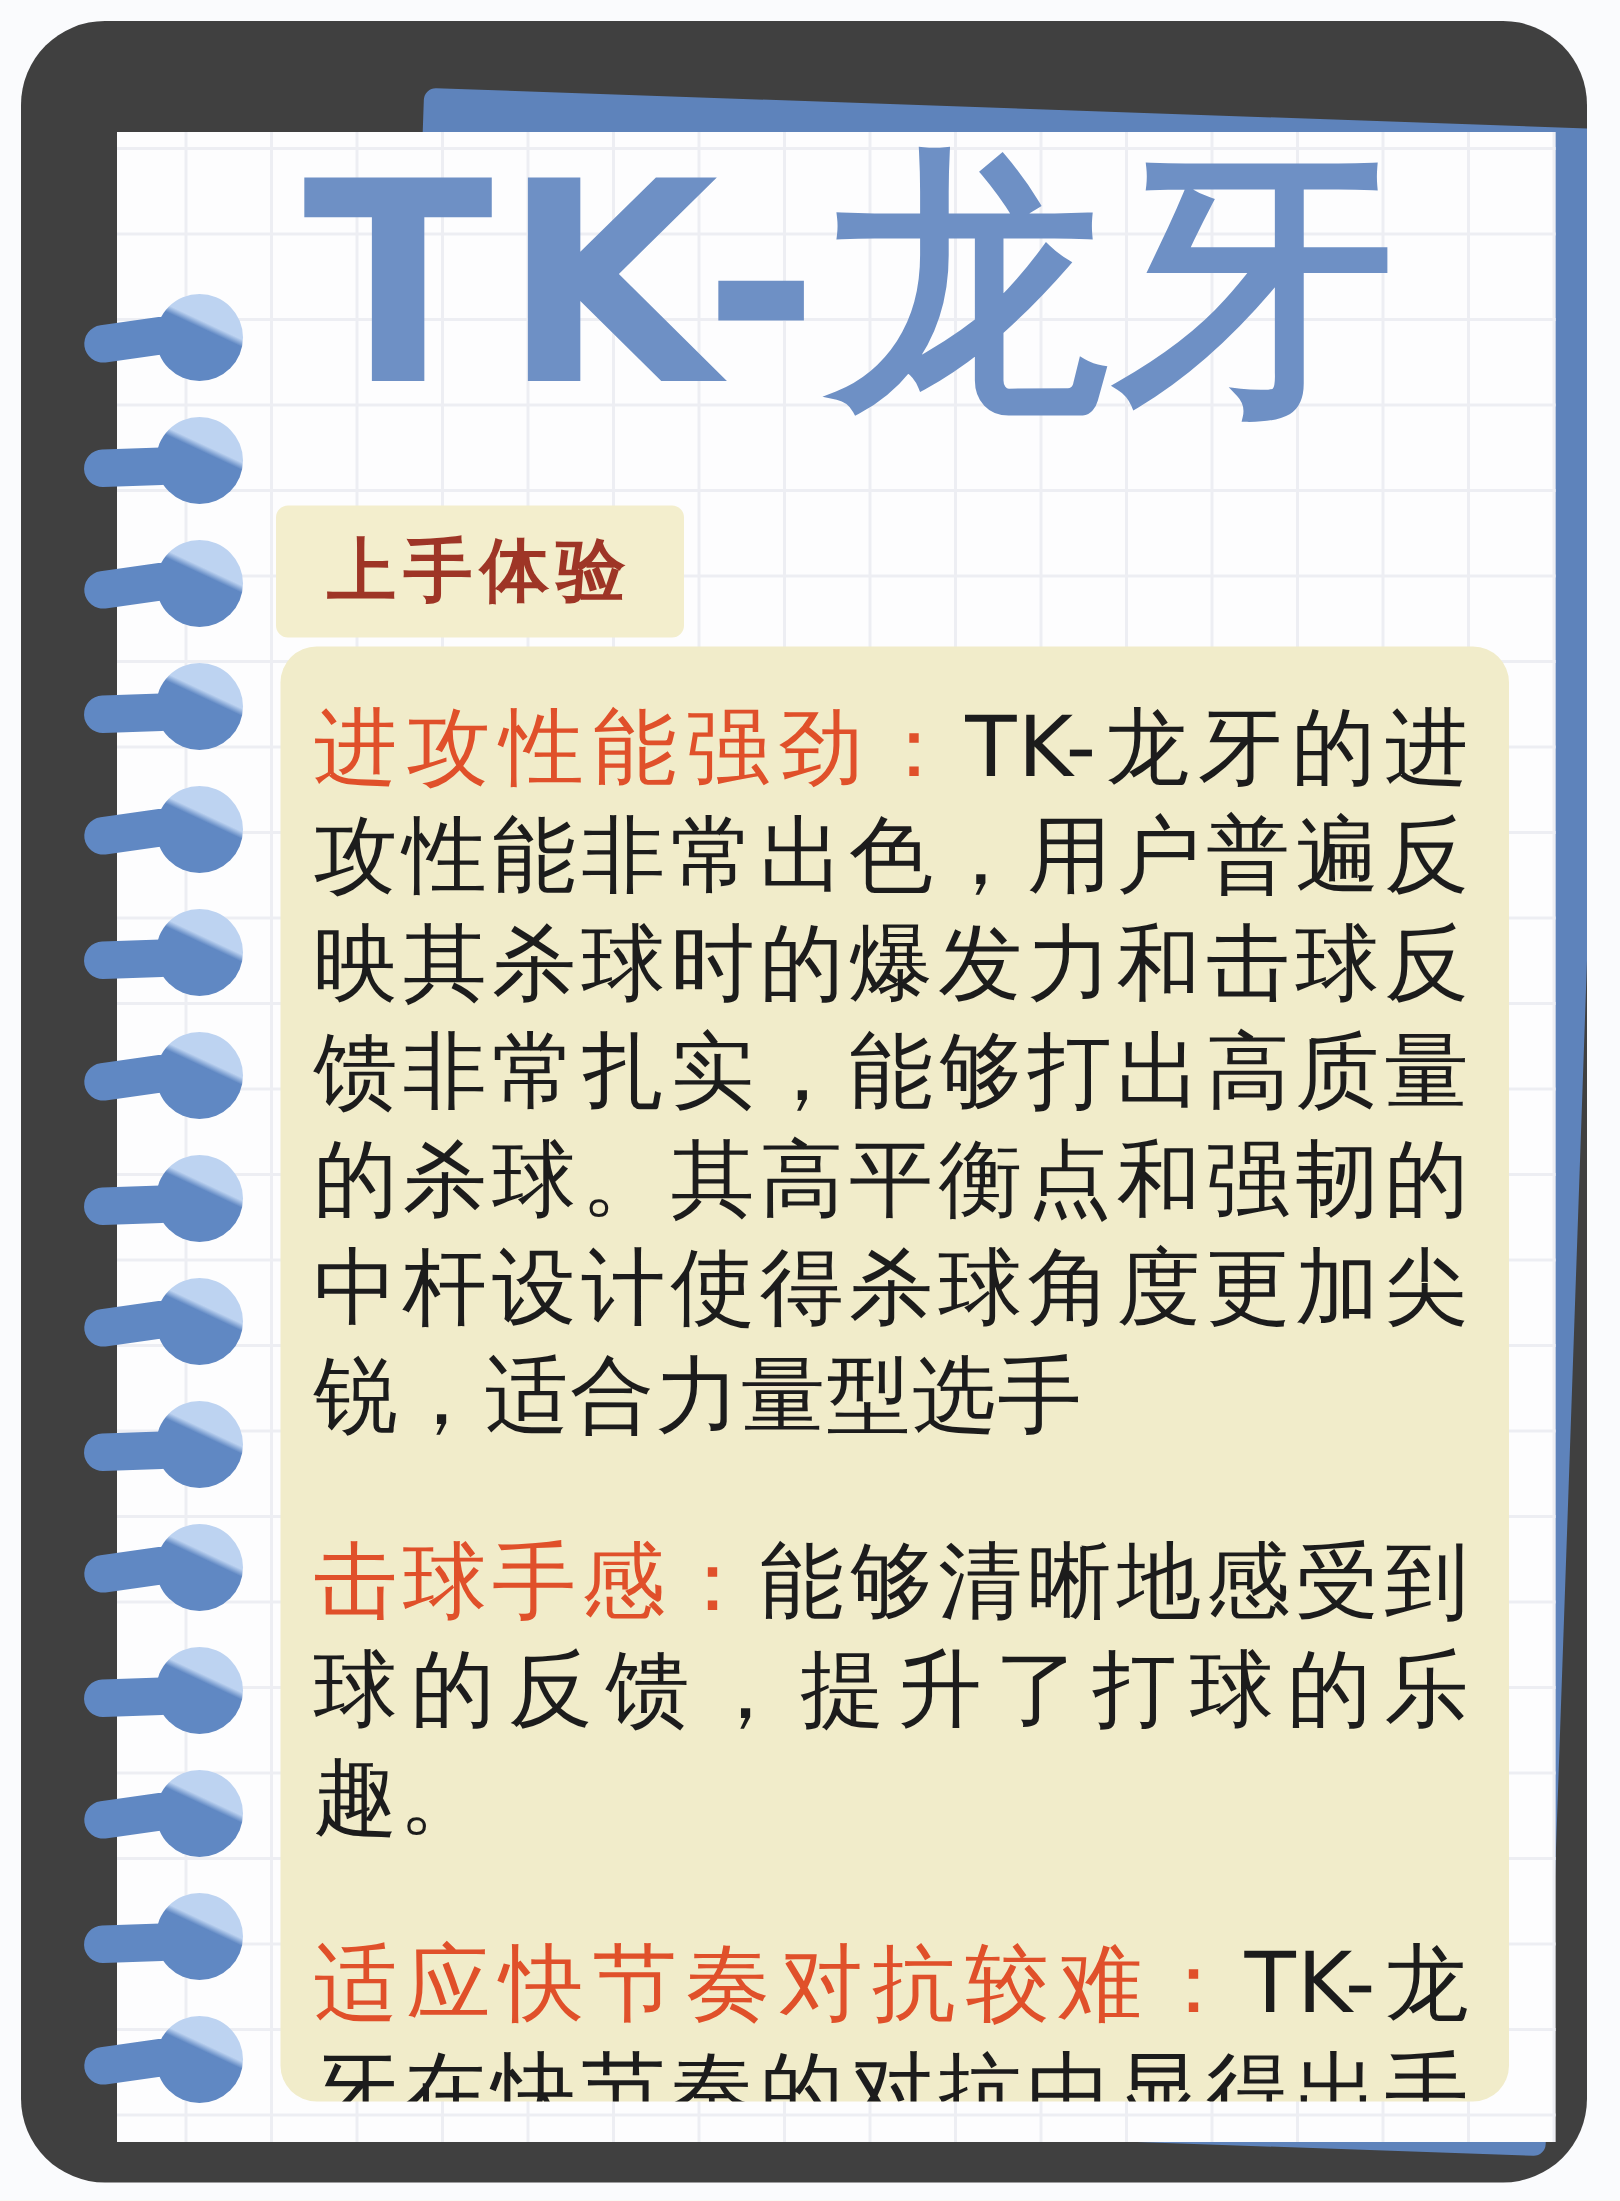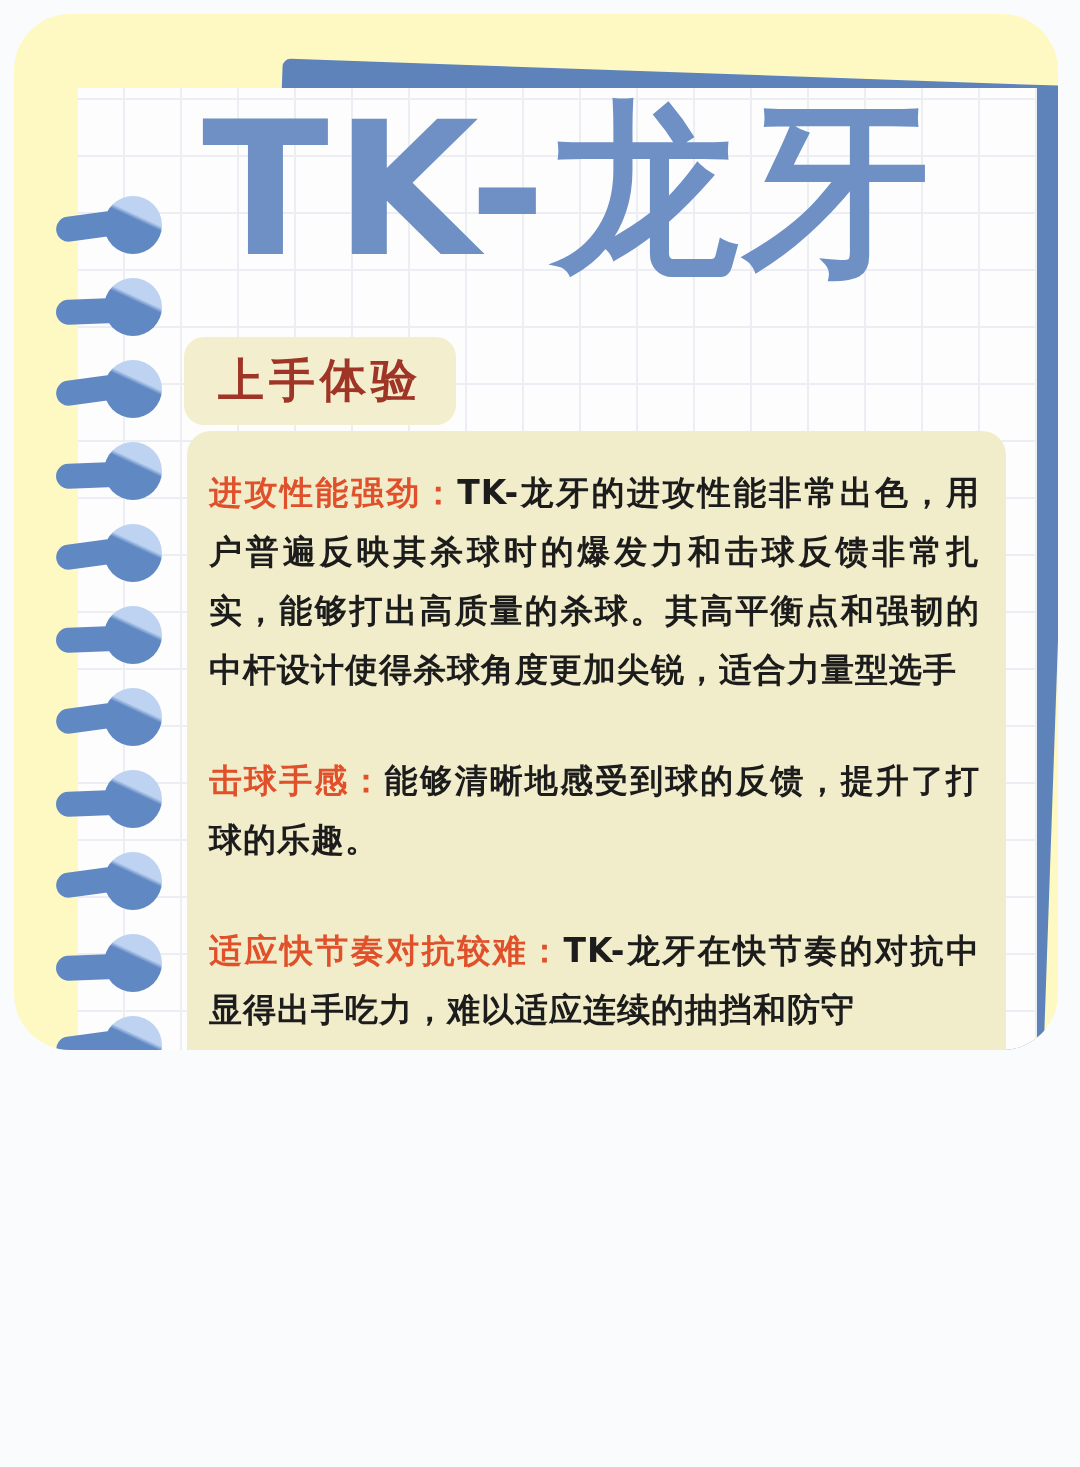--- a/index.html
+++ b/index.html
@@ -7,22 +7,22 @@
   .stage {
     position:relative;
     width:1080px; height:1467px;
     overflow:hidden;
     background:#fafbfd;
     font-family:"DejaVu Sans","Liberation Sans",sans-serif;
   }
   
   .card {
     position:absolute; left:14px; top:14px;
-    width:1044px; height:1036px;
-    background:#fef9c3;
+    width:1044px; height:1441px;
+    background:#404040;
     border-radius:56px;
     overflow:hidden;
   }
   
   .sheet {
     position:absolute; left:245px; top:58px;
     width:795px; height:1352px;
     background:#5e83bb;
     border-radius:8px;
     transform:rotate(2deg);
@@ -60,38 +60,38 @@
     font-weight:900;
     letter-spacing:6px;
     color:#6e90c5;
     white-space:nowrap;
   }
   
   .badge {
     position:absolute; left:170px; top:323px;
     padding:13px 34px;
     background:#f3eecd;
-    border-radius:20px;
+    border-radius:8px;
     color:#9e3526;
     font-size:46px; font-weight:900;
     letter-spacing:5px;
   }
   
   .panel {
     position:absolute; left:173px; top:417px;
     width:819px; height:970px;
     background:#f1ecca;
     border-radius:24px;
     padding:32px 26px 0 22px;
     overflow:hidden;
   }
   .panel p {
     margin:0 0 52px 0;
-    font-size:33px; line-height:59px;
-    font-weight:bold;
+    font-size:56px; line-height:72px;
+    font-weight:normal;
     color:#1c1c1c;
     letter-spacing:1px;
     text-align:justify;
   }
   .panel p .hd { color:#e0502a; }
 </style>
 </head>
 <body>
 
 <div class="stage">

